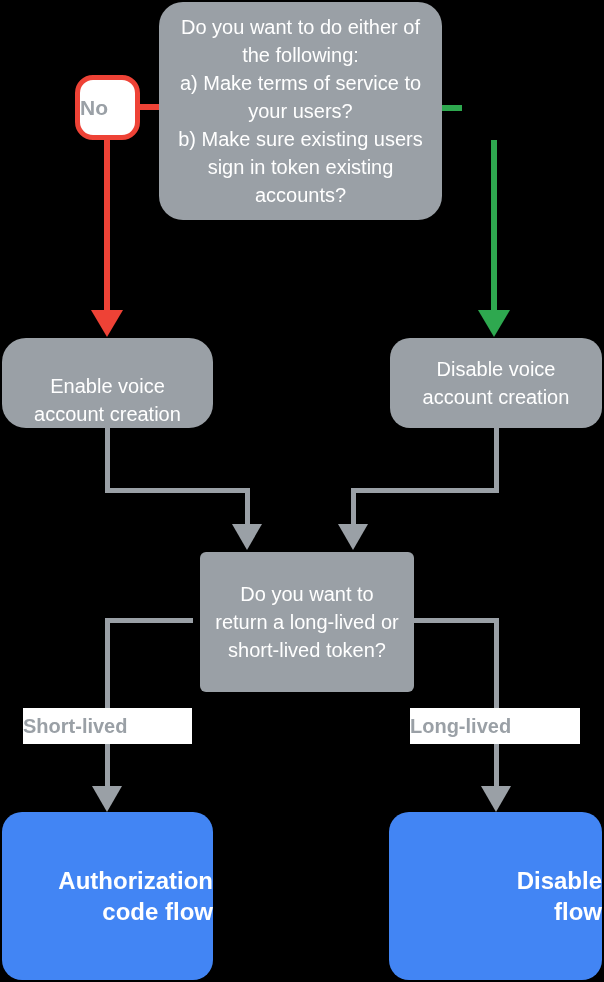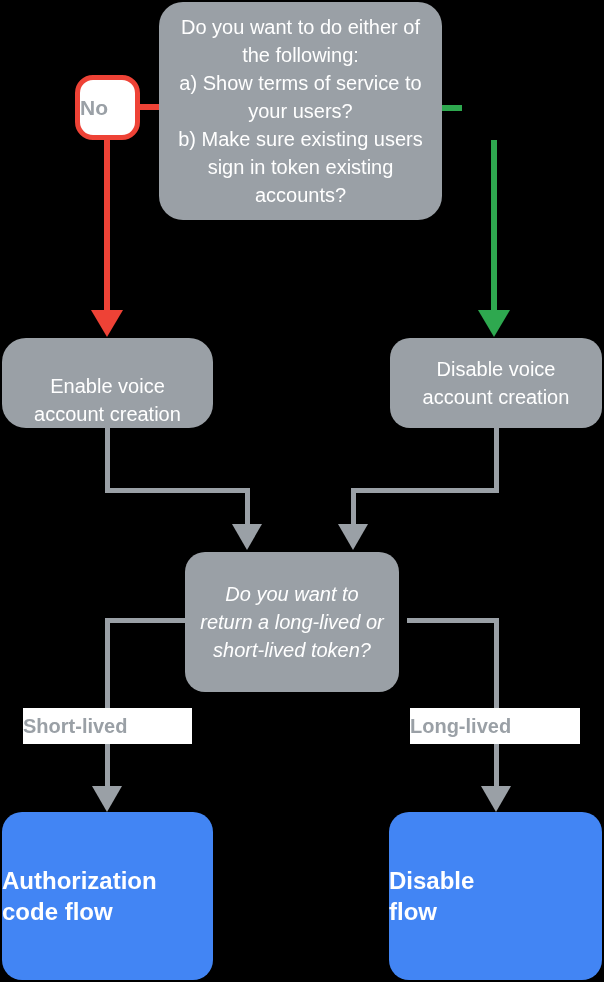--- a/index.html
+++ b/index.html
@@ -71,21 +71,21 @@
     z-index: 5;
     box-sizing: border-box;
   }
   .result {
     position: absolute;
     background: var(--result-blue);
     color: var(--node-text);
     border-radius: 20px;
     display: flex;
     flex-direction: column;
-    align-items: flex-start;
+    align-items: flex-end;
     justify-content: center;
     text-align: center;
     font-weight: bold;
     font-size: 24px;
     line-height: 31px;
     box-sizing: border-box;
   }
   
   #top-question   { left: 159px; top: 2px;   width: 283px; height: 218px; padding: 0 19px; border-radius: 24px; }
   #badge-no       { left: 75px;  top: 75px;  width: 65px;  height: 65px; }
@@ -99,40 +99,40 @@
   #enable-box     { left: 2px;   top: 338px; width: 211px; height: 90px; padding: 0 16px; border-radius: 24px; justify-content: flex-end; }
   #disable-box    { left: 390px; top: 338px; width: 212px; height: 90px; padding: 0 16px; border-radius: 20px; }
   #enable-v1      { left: 105px; top: 428px; width: 5px;   height: 63px; }
   #enable-h       { left: 105px; top: 488px; width: 145px; height: 5px; }
   #enable-v2      { left: 245px; top: 488px; width: 5px;   height: 37px; }
   #enable-arrow   { left: 232px; top: 524px; }
   #disable-v1     { left: 494px; top: 428px; width: 5px;   height: 63px; }
   #disable-h      { left: 351px; top: 488px; width: 148px; height: 5px; }
   #disable-v2     { left: 351px; top: 488px; width: 5px;   height: 37px; }
   #disable-arrow  { left: 338px; top: 524px; }
-  #token-question { left: 185px; top: 552px; width: 214px; height: 140px; padding: 0 14px; border-radius: 20px; font-style: italic; }
+  #token-question { left: 200px; top: 552px; width: 214px; height: 140px; padding: 0 14px; border-radius: 6px; }
   #short-h        { left: 107px; top: 618px; width: 86px;  height: 5px; }
   #short-v        { left: 105px; top: 618px; width: 5px;   height: 168px; }
   #short-arrow    { left: 92px;  top: 786px; }
   #long-h         { left: 407px; top: 618px; width: 90px;  height: 5px; }
   #long-v         { left: 494px; top: 618px; width: 5px;   height: 168px; }
   #long-arrow     { left: 481px; top: 786px; }
   #short-tag      { left: 23px;  top: 708px; width: 169px; height: 36px; }
   #long-tag       { left: 410px; top: 708px; width: 170px; height: 36px; }
   #auth-flow      { left: 2px;   top: 812px; width: 211px; height: 168px; }
   #implicit-flow  { left: 389px; top: 812px; width: 213px; height: 168px; }
 </style>
 </head>
 <body>
 
 <div id="canvas">
 
   <div class="node" id="top-question">
     <div>Do you want to do either of the following:</div>
-    <div>a) Show terms of service to your users?</div>
+    <div>a) Make terms of service to your users?</div>
     <div>b) Make sure existing users sign in token existing accounts?</div>
   </div>
 
   <div class="badge badge-no" id="badge-no">
     <span>No</span>
   </div>
 
   <div class="seg seg-red" id="no-link-h"></div>
   <div class="seg seg-green" id="yes-link-h"></div>
   <div class="seg seg-red" id="no-line-v"></div>

